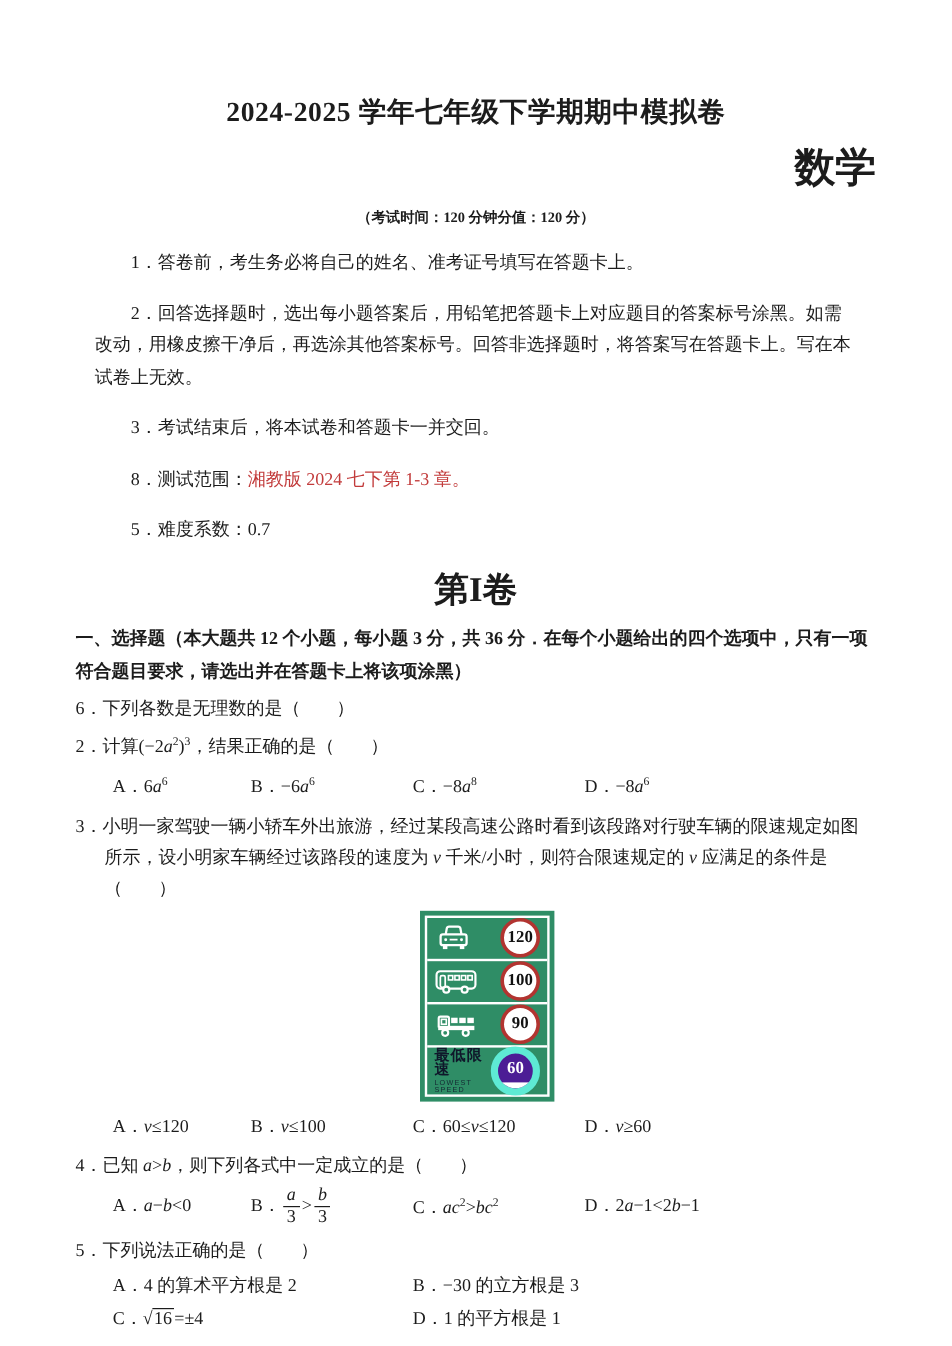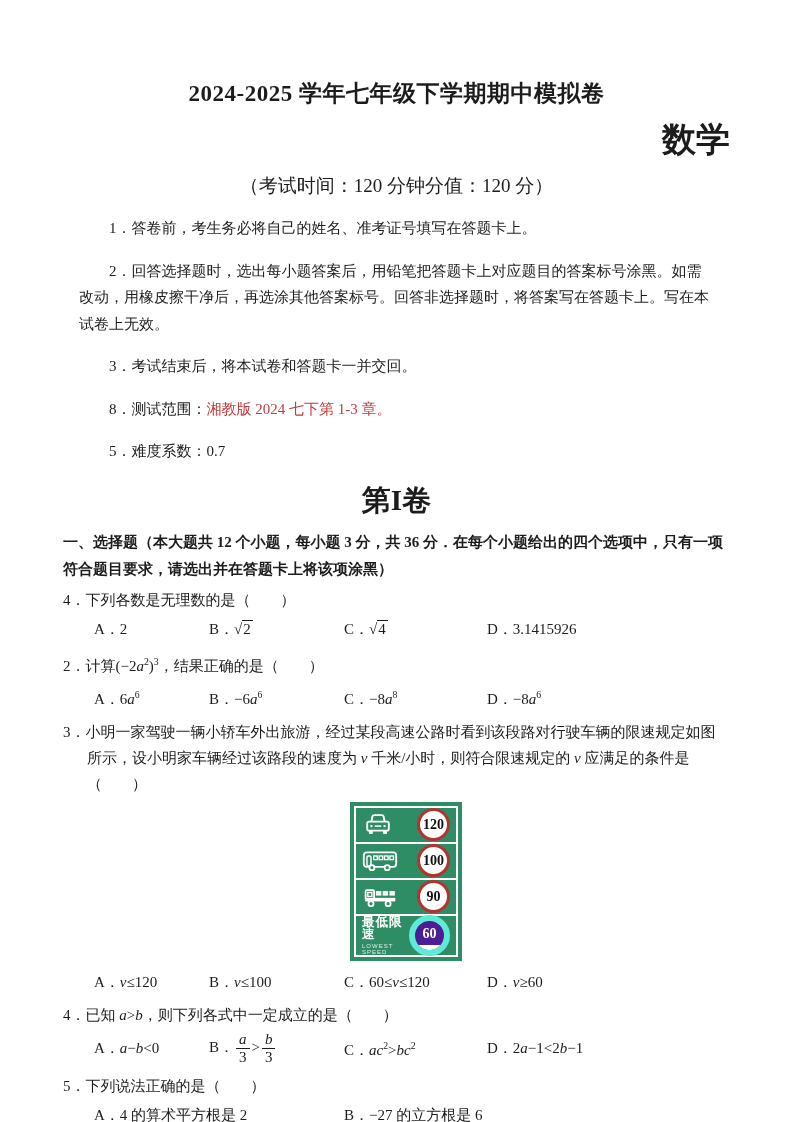--- a/index.html
+++ b/index.html
@@ -5,21 +5,21 @@
   html,body { margin:0; padding:0; }
   body {
     width:793px; height:1122px; background:#ffffff; overflow:hidden;
     font-family:"Liberation Serif","DejaVu Serif",serif;
     color:#1c1c1c;
   }
   .page { padding:78px 63px 0 63px; box-sizing:border-box; }
 
   .exam-title { font-size:23px; font-weight:bold; text-align:center; margin:0 0 8px 0; letter-spacing:.5px; }
   .exam-subject { font-size:34px; font-weight:bold; text-align:right; margin:0 0 10px 0; }
-  .exam-info { font-size:19px; font-weight:normal; text-align:center; margin:0 0 12px 0; }
+  .exam-info { font-size:12px; font-weight:bold; text-align:center; margin:0 0 12px 0; }
 
   .notes { font-size:15px; line-height:26.5px; }
   .notes-title { font-weight:bold; margin:0; }
   .note { margin:16px; text-indent:2em; }
   .red { color:#c23b3b; }
 
   .part-title { font-size:29px; font-weight:bold; text-align:center; margin:10px 0 8px 0; }
   .section-heading { font-size:15px; font-weight:bold; line-height:27px; margin:0 0 4px 0; }
 
   .question { font-size:15px; line-height:26px; }
@@ -45,21 +45,21 @@
               padding:0 6px; height:34px; border-bottom:2px solid #ffffff; }
   .sign-row.last { height:39px; border-bottom:none; }
   .limit-circle { width:27px; height:27px; border-radius:50%; background:#ffffff;
                   border:3px solid #b23430; color:#111; font-weight:bold; font-size:14px;
                   display:flex; align-items:center; justify-content:center; flex:0 0 auto; }
   .limit-circle.blue { background:#4c1d95; border:6px solid #5eead4; color:#ffffff;
                        position:relative; overflow:hidden; width:29px; height:29px; }
   .limit-circle.blue::after { content:""; position:absolute; left:0; right:0; bottom:0; height:5px; background:#ffffff; }
   .limit-circle.blue .num { position:relative; z-index:1; font-size:14px; margin-top:-3px; }
   .veh { display:flex; align-items:center; }
-  .min-label { display:flex; flex-direction:column; color:#ffffff; line-height:1; }
+  .min-label { display:flex; flex-direction:column; color:#0f172a; line-height:1; }
   .min-main { font-size:12.5px; font-weight:bold; letter-spacing:1px; }
   .min-sub { font-size:6px; letter-spacing:1px; margin-top:2px; opacity:.85;
              font-family:"Liberation Sans",sans-serif; }
 </style>
 </head>
 <body>
 
 <div class="page">
 
   <h1 class="exam-title">2024-2025 学年七年级下学期期中模拟卷</h1>
@@ -71,27 +71,21 @@
     <p class="note">2．回答选择题时，选出每小题答案后，用铅笔把答题卡上对应题目的答案标号涂黑。如需改动，用橡皮擦干净后，再选涂其他答案标号。回答非选择题时，将答案写在答题卡上。写在本试卷上无效。</p>
     <p class="note">3．考试结束后，将本试卷和答题卡一并交回。</p>
     <p class="note"><span>8．测试范围：</span><span class="red">湘教版 2024 七下第 1-3 章。</span></p>
     <p class="note">5．难度系数：0.7</p>
   </div>
 
   <div class="part-title">第I卷</div>
   <p class="section-heading">一、选择题（本大题共 12 个小题，每小题 3 分，共 36 分．在每个小题给出的四个选项中，只有一项符合题目要求，请选出并在答题卡上将该项涂黑）</p>
 
   <div class="question">
-    <p class="stem">4．下列各数是无理数的是（　　）</p>
-    <div class="opts cols4">
-      <span class="opt">A．2</span>
-      <span class="opt">B．<span class="sqrt">√<span class="rad">2</span></span></span>
-      <span class="opt">C．<span class="sqrt">√<span class="rad">4</span></span></span>
-      <span class="opt">D．3.1415926</span>
-    </div>
+    <p class="stem">6．下列各数是无理数的是（　　）</p>
   </div>
 
   <div class="question">
     <p class="stem">2．计算(−2<i>a</i><sup>2</sup>)<sup>3</sup>，结果正确的是（　　）</p>
     <div class="opts cols4">
       <span class="opt">A．6<i>a</i><sup>6</sup></span>
       <span class="opt">B．−6<i>a</i><sup>6</sup></span>
       <span class="opt">C．−8<i>a</i><sup>8</sup></span>
       <span class="opt">D．−8<i>a</i><sup>6</sup></span>
     </div>
@@ -192,19 +186,19 @@
           </span></span>
       <span class="opt">C．<i>a</i><i>c</i><sup>2</sup>&gt;<i>b</i><i>c</i><sup>2</sup></span>
       <span class="opt">D．2<i>a</i>−1&lt;2<i>b</i>−1</span>
     </div>
   </div>
 
   <div class="question">
     <p class="stem">5．下列说法正确的是（　　）</p>
     <div class="opts cols2">
       <span class="opt">A．4 的算术平方根是 2</span>
-      <span class="opt">B．−27 的立方根是 6</span>
+      <span class="opt">B．−30 的立方根是 3</span>
       <span class="opt">C．<span class="sqrt">√<span class="rad">16</span></span>=±4</span>
       <span class="opt">D．1 的平方根是 1</span>
     </div>
   </div>
 
 </div>
 
 </body></html>

